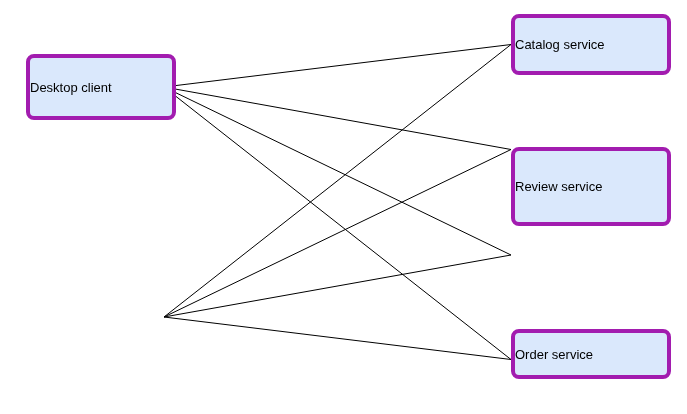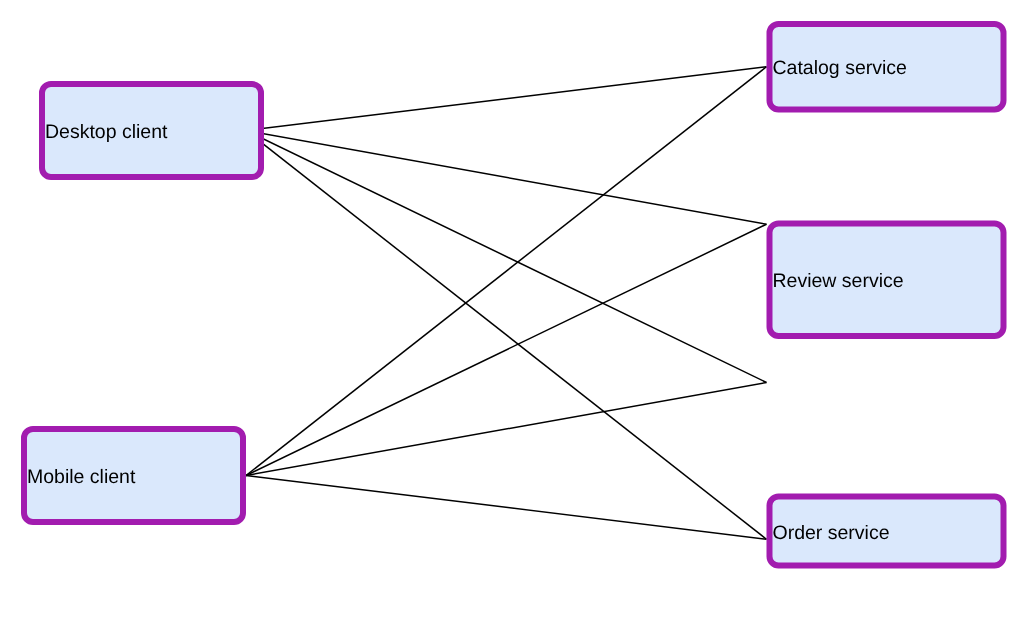--- a/index.html
+++ b/index.html
@@ -57,23 +57,20 @@
       <line x1="164" y1="317" x2="511" y2="44.5" stroke="#000000" stroke-width="1"></line>
       <line x1="164" y1="317" x2="511" y2="149.5" stroke="#000000" stroke-width="1"></line>
       <line x1="164" y1="317" x2="511" y2="255" stroke="#000000" stroke-width="1"></line>
       <line x1="164" y1="317" x2="511" y2="359.5" stroke="#000000" stroke-width="1"></line>
     </svg>
 
   <div class="node" id="node-desktop-client">
     <span>Desktop client</span>
   </div>
 
-  <div class="node" id="node-mobile-client">
-    <span>Mobile client</span>
-  </div>
 
   <div class="node" id="node-catalog-service">
     <span>Catalog service</span>
   </div>
 
   <div class="node" id="node-review-service">
     <span>Review service</span>
   </div>
 
 

